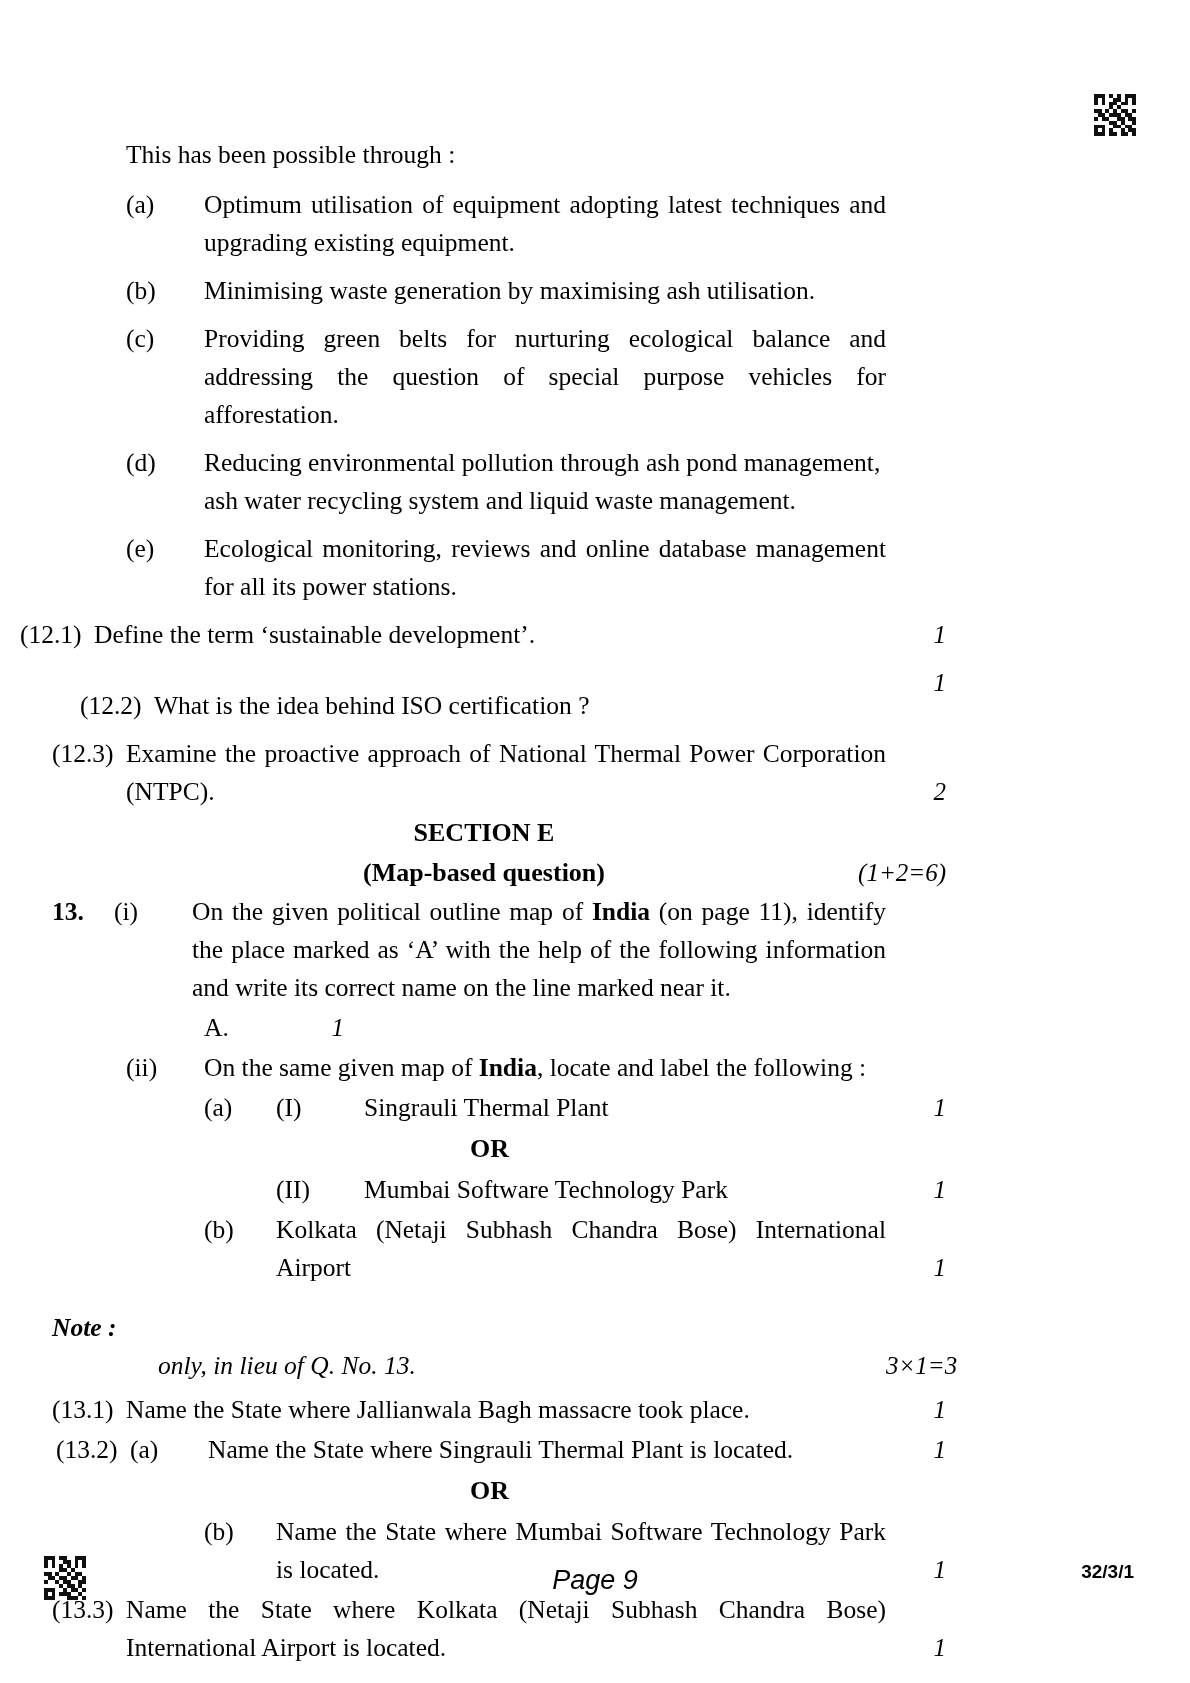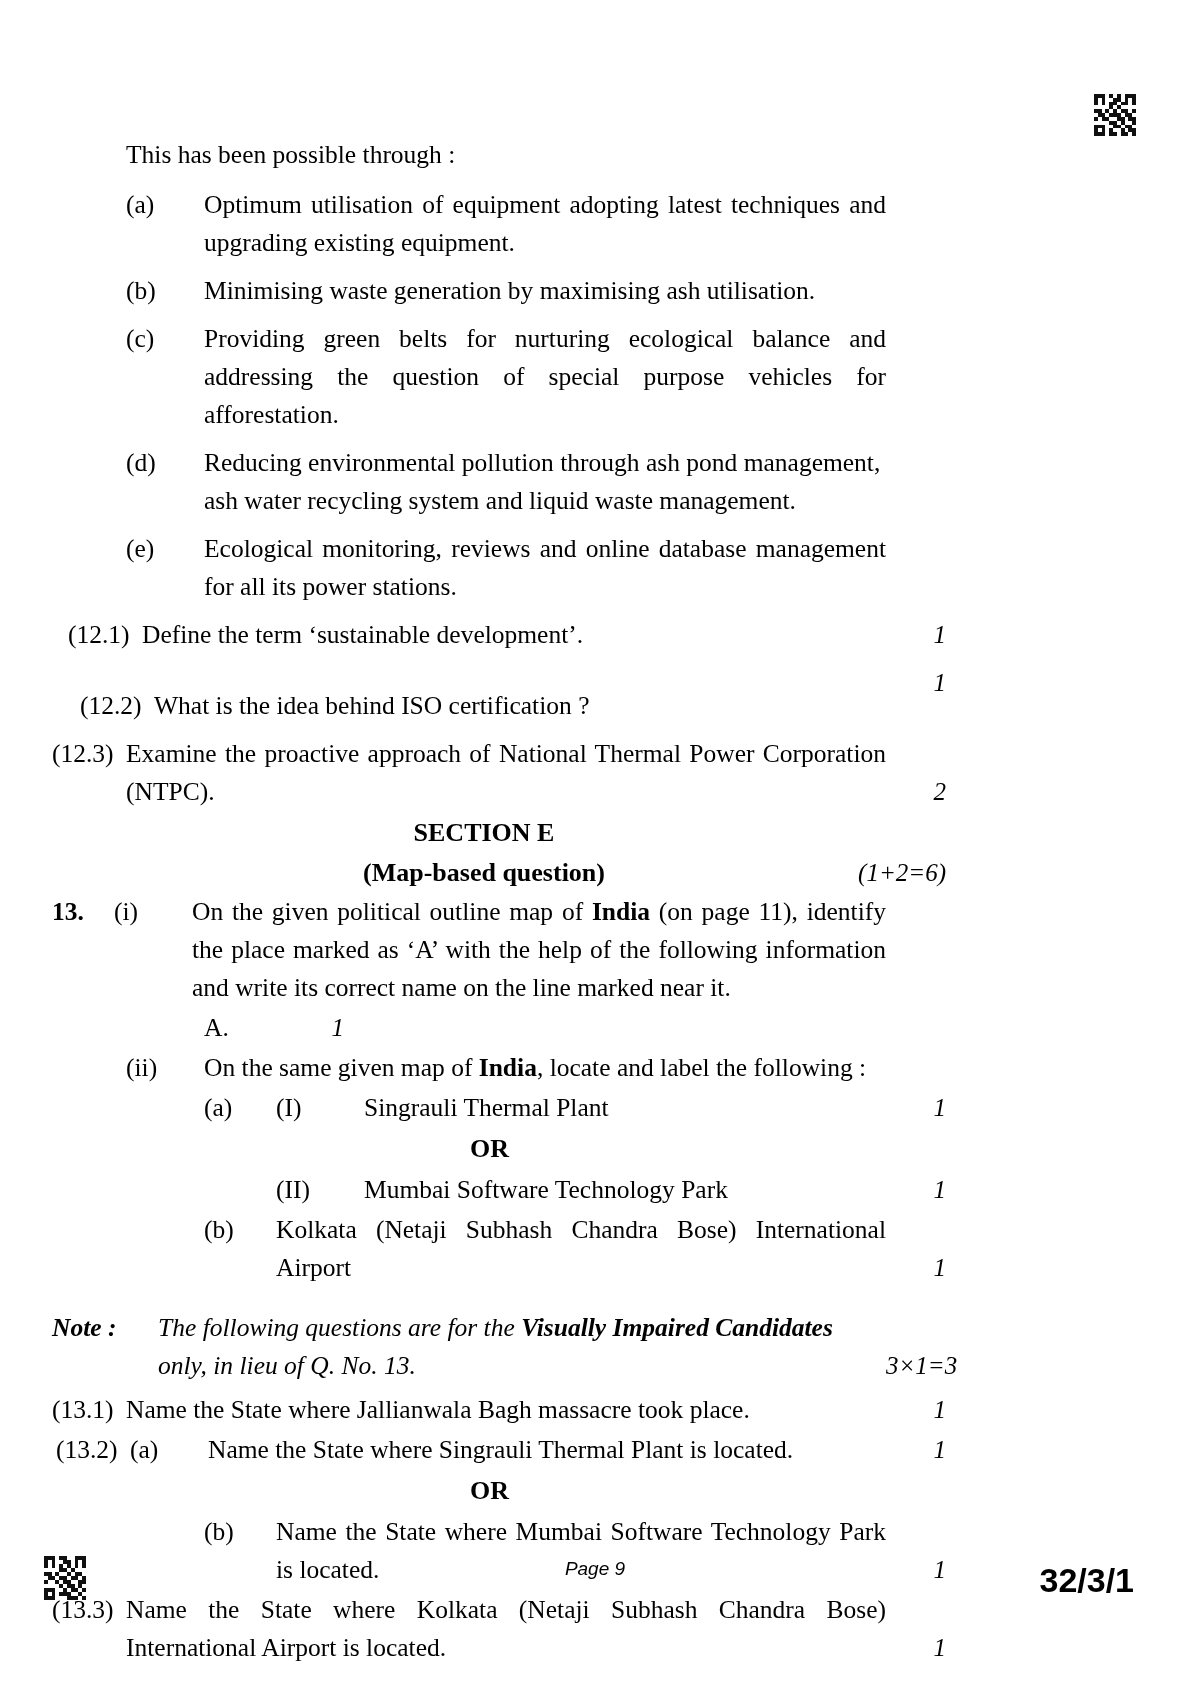--- a/index.html
+++ b/index.html
@@ -115,29 +115,29 @@
     left:0; right:0;
     top:1555px;
     height:46px;
     font-family:"Liberation Sans", sans-serif;
   }
   .footer .page-no {
     position:absolute;
     left:0; right:0;
     text-align:center;
     font-style:italic;
-    font-size:19px;
-    top:3px;
+    font-size:27px;
+    top:10px;
   }
   .footer .code {
     position:absolute;
     right:56px;
     top:6px;
     font-weight:bold;
-    font-size:34px;
+    font-size:19px;
   }
 </style>
 </head>
 <body>
 
 <div class="page">
 
   <div class="qr qr-top">
     <i class="on"></i>
       <i class="on"></i>
@@ -294,21 +294,21 @@
     </div>
 
     <div class="row" style="margin-bottom:10px;">
       <div class="c-rom">(e)</div>
       <div class="body-just">Ecological monitoring, reviews and online database management for all its power stations.</div>
       <div class="marks"></div>
     </div>
 
     <div class="row" style="margin-bottom:10px;">
       <div style="flex:0 0 0;"></div>
-      <div class="body-left" style="display:flex; padding-left:68px;">
+      <div class="body-left" style="display:flex; padding-left:20px;">
         <span style="flex:0 0 74px;">(12.1)</span>
         <span>Define the term ‘sustainable development’.</span>
       </div>
       <div class="marks">1</div>
     </div>
 
     <div class="row" style="margin-bottom:10px;">
       <div style="flex:0 0 0;"></div>
       <div class="body-left" style="display:flex; padding-left:80px;margin-top:23px;">
         <span style="flex:0 0 74px;">(12.2)</span>
@@ -372,23 +372,20 @@
     </div>
 
     <div class="row" style="margin-top:2px;">
       <div class="c-sub">(b)</div>
       <div class="body-just">Kolkata (Netaji Subhash Chandra Bose) International Airport</div>
       <div class="marks marks-tall">1</div>
     </div>
 
     <div class="note-row" style="margin-top:22px;">
       <div class="note-label">Note :</div>
-      <div class="note-body">
-        <span class="i">The following questions are for the </span><span class="bi">Visually Impaired Candidates</span>
-      </div>
       <div class="marks"></div>
     </div>
     <div class="note-row">
       <div class="note-label"></div>
       <div class="note-body2" style="flex:1 1 auto;">only, in lieu of Q. No. 13.</div>
       <div class="marks">3×1=3</div>
     </div>
 
     <div class="row" style="margin-top:6px;">
       <div style="flex:0 0 0;"></div>

